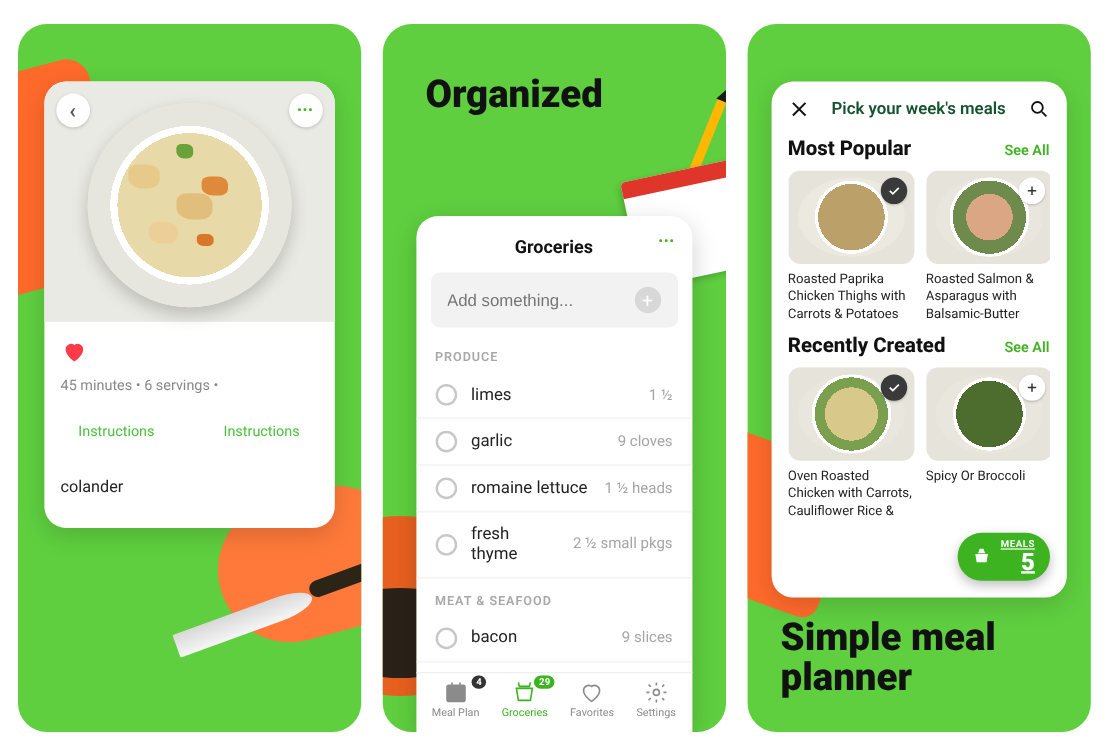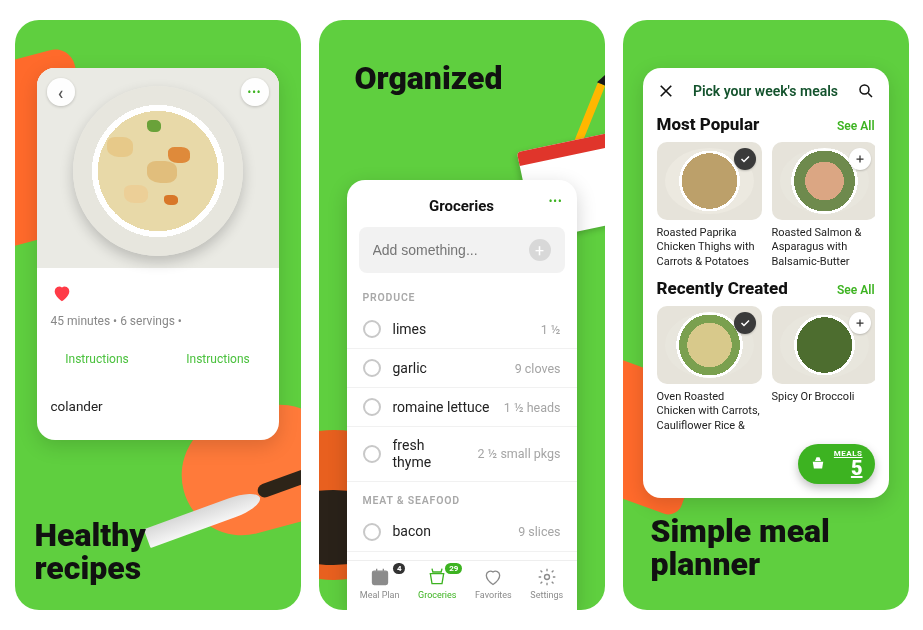--- a/index.html
+++ b/index.html
@@ -188,24 +188,20 @@
       <div class="p1-tabs">
         <div class="p1-tab">Instructions</div>
         <div class="p1-tab">Instructions</div>
       </div>
     </div>
     <div class="p1-list" id="p1-list">
         <div class="p1-item">colander</div>
       </div>
   </div>
 
-  <div class="p1-caption">
-    <div>Healthy</div>
-    <div>recipes</div>
-  </div>
 </div>
 
 <div class="panel">
   <div class="p2-pencil"></div>
   <div class="p2-notepad"></div>
   <div class="p2-pan"></div>
 
   <div class="p2-caption">
     <div>Organized</div>
   </div>

